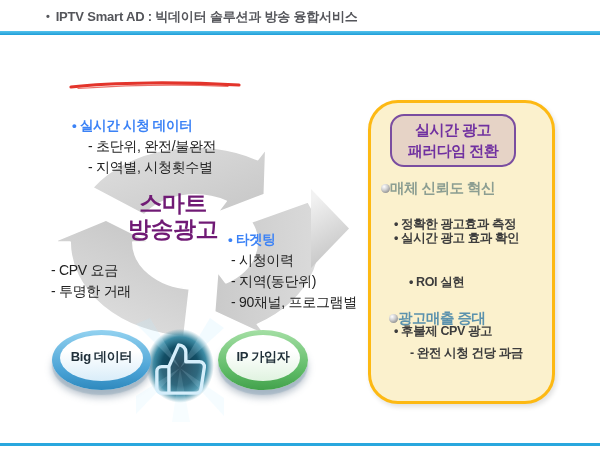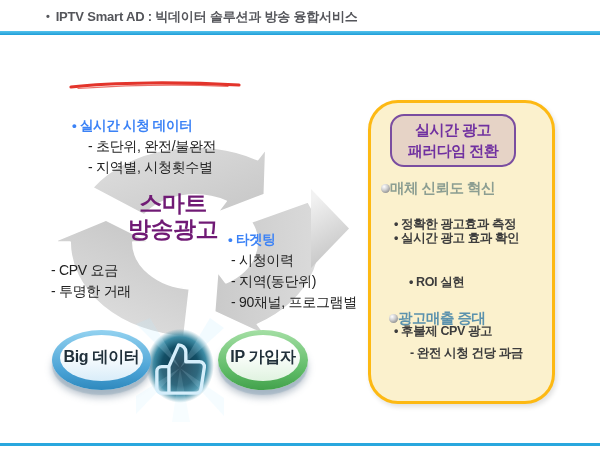--- a/index.html
+++ b/index.html
@@ -28,21 +28,21 @@
   .pos-roi .cyc-sub{margin-left:5px;}
   
   .flow-arrow{position:absolute;left:311px;top:189px;width:38px;height:79px;
               background:linear-gradient(150deg,#f2f2f2 10%,#c2c2c2 90%);
               clip-path:polygon(0 0,100% 50%,0 100%);}
   
   .chip{position:absolute;border-radius:50%;
         box-shadow:0 5px 1px rgba(90,130,160,0.25),0 8px 7px rgba(110,130,150,0.45);}
   .chip .face{position:absolute;left:8px;right:8px;top:5px;bottom:9px;border-radius:50%;}
   .chip .lbl{position:absolute;inset:0;display:flex;align-items:center;justify-content:center;
-             padding-bottom:6px;font-size:16px;font-weight:bold;color:#21303a;letter-spacing:-0.3px;}
+             padding-bottom:6px;font-size:13px;font-weight:bold;color:#21303a;letter-spacing:-0.3px;}
   .chip-blue{left:52px;top:330px;width:99px;height:60px;
              background:linear-gradient(180deg,#93d2f0 0%,#47a0d4 70%,#2f89bd 100%);}
   .chip-blue .face{background:linear-gradient(180deg,#ffffff 35%,#d9edf9 100%);}
   .chip-green{left:218px;top:330px;width:90px;height:60px;
               background:linear-gradient(180deg,#a4dfa4 0%,#5cb964 70%,#43a14c 100%);}
   .chip-green .face{background:linear-gradient(180deg,#ffffff 35%,#e0f3e0 100%);}
   
   .thumb-wrap{position:absolute;left:136px;top:318px;width:88px;height:104px;
               background:radial-gradient(ellipse 52% 48% at 50% 46%,#0d2f42 0%,#135067 40%,#3d8ba4 58%,rgba(255,255,255,0) 74%);}
   .thumb-wrap svg{position:absolute;left:0;top:0;}

